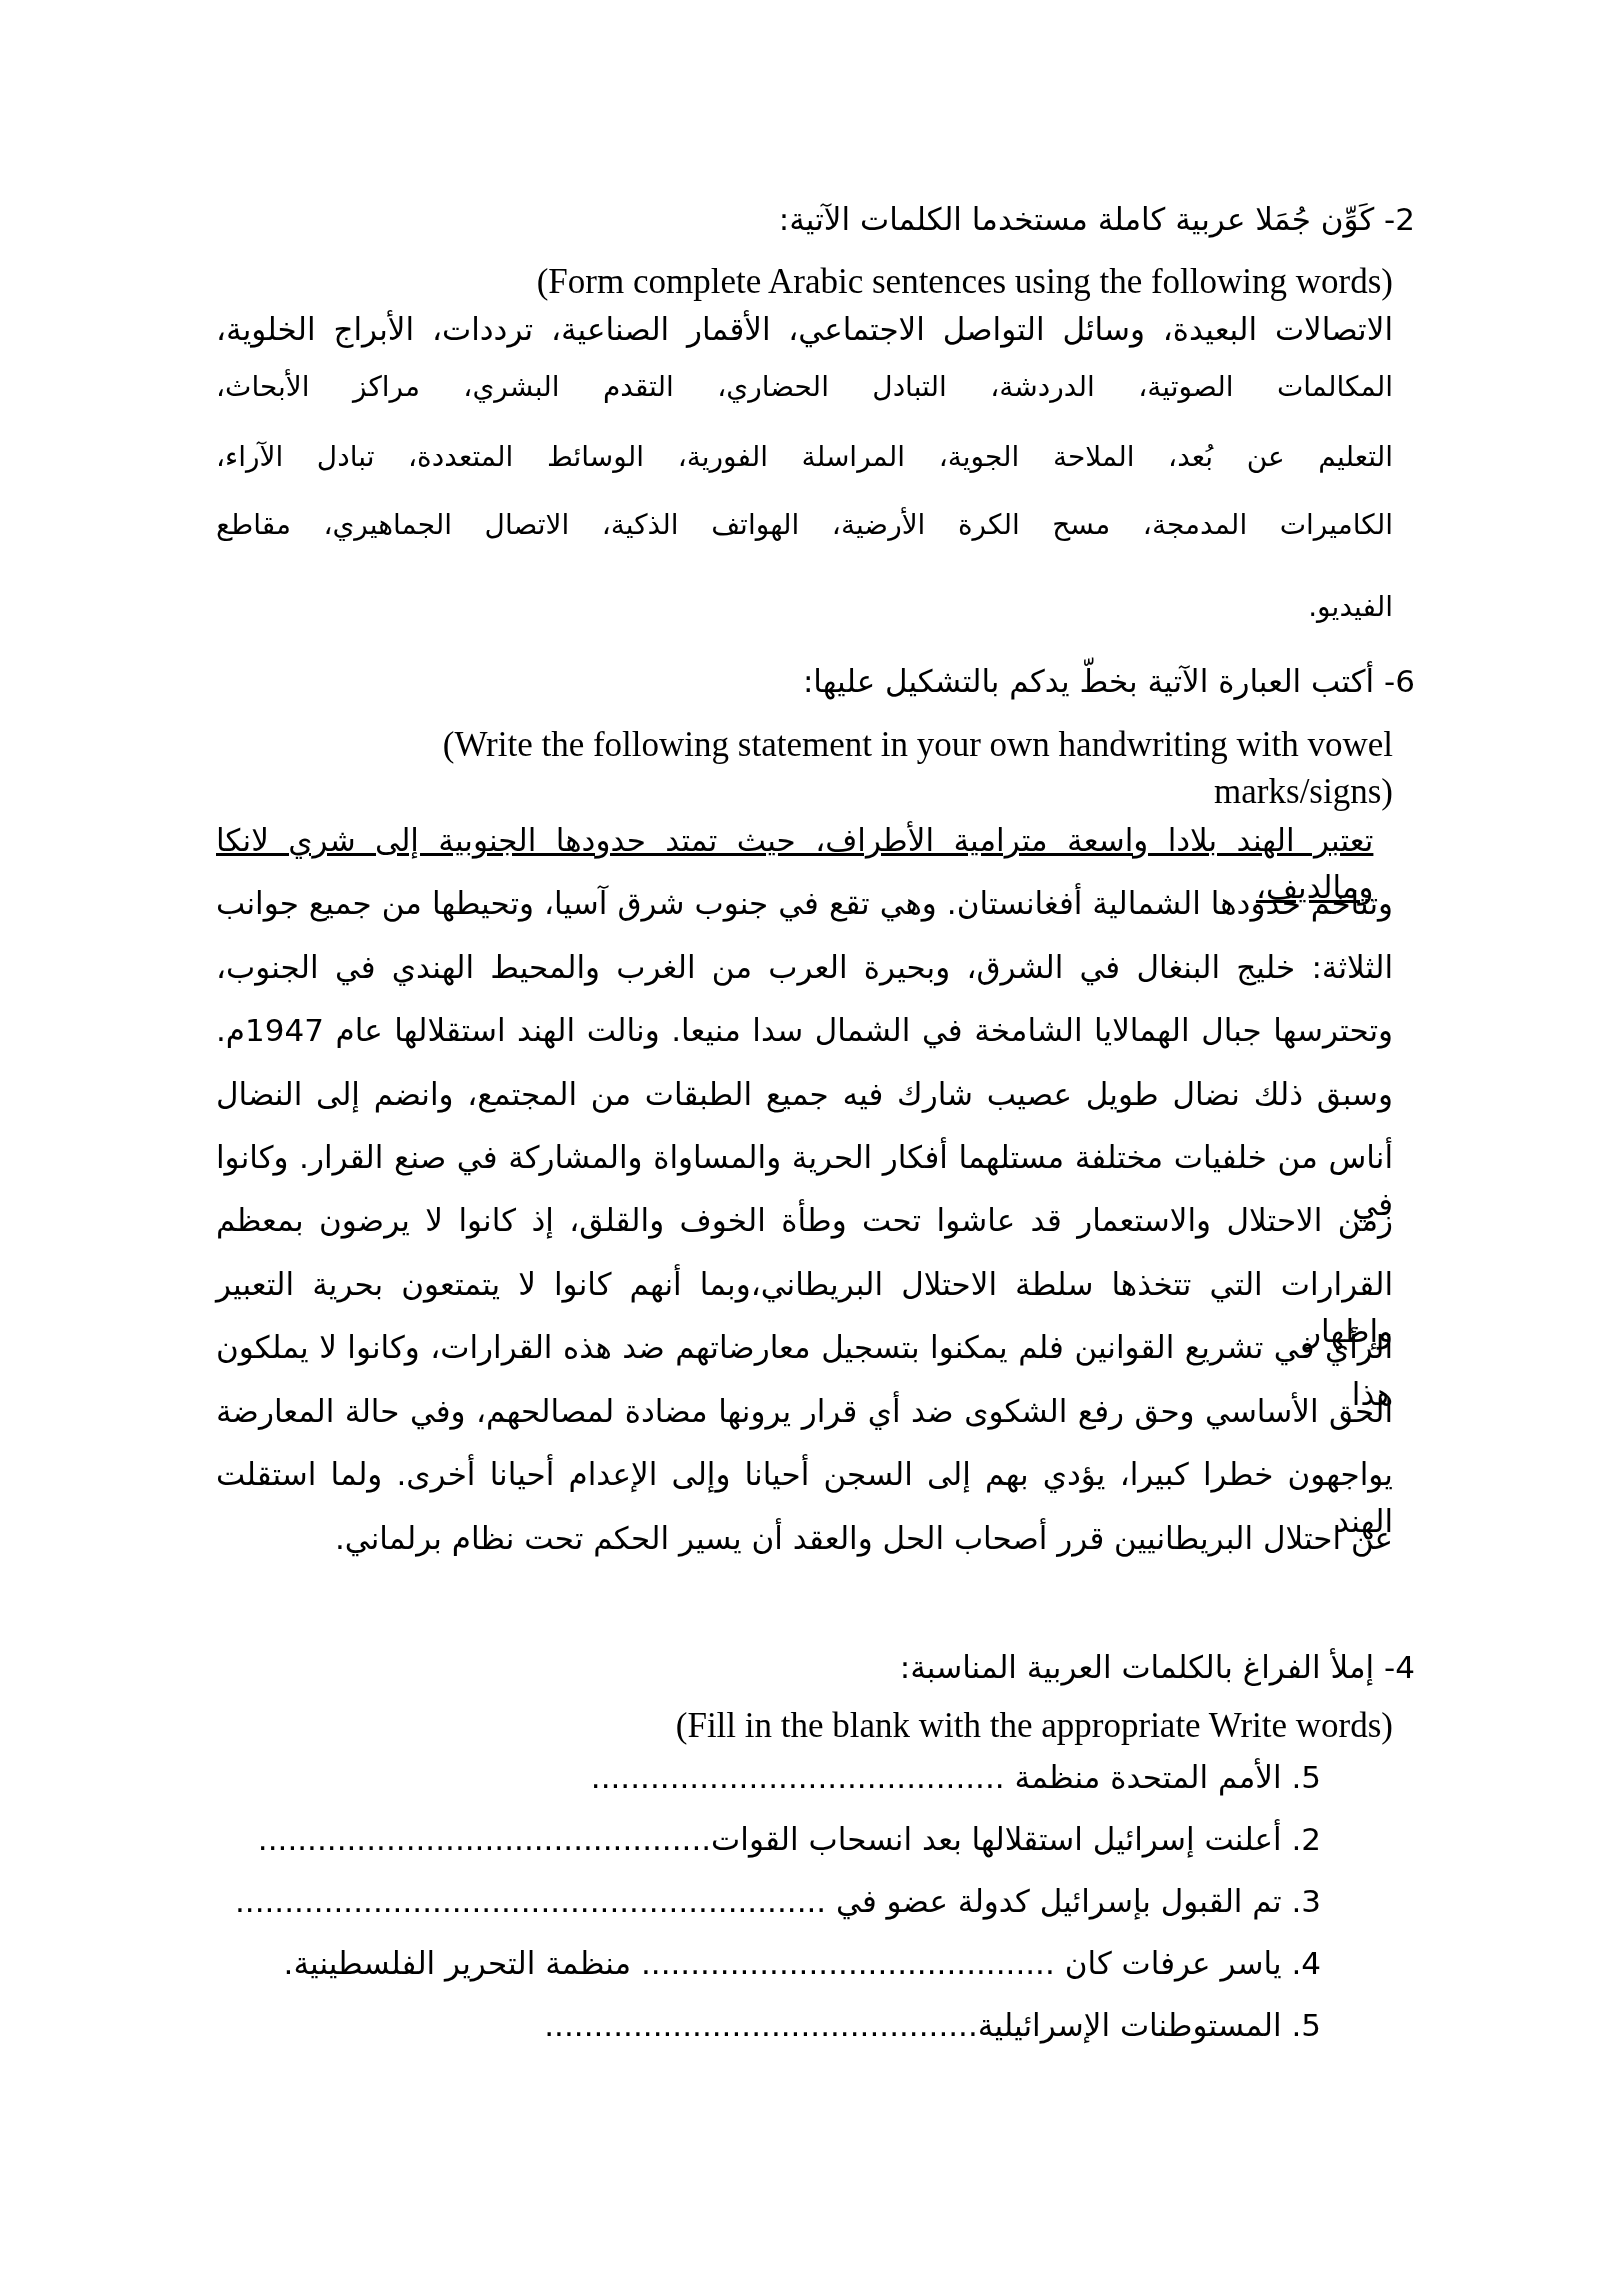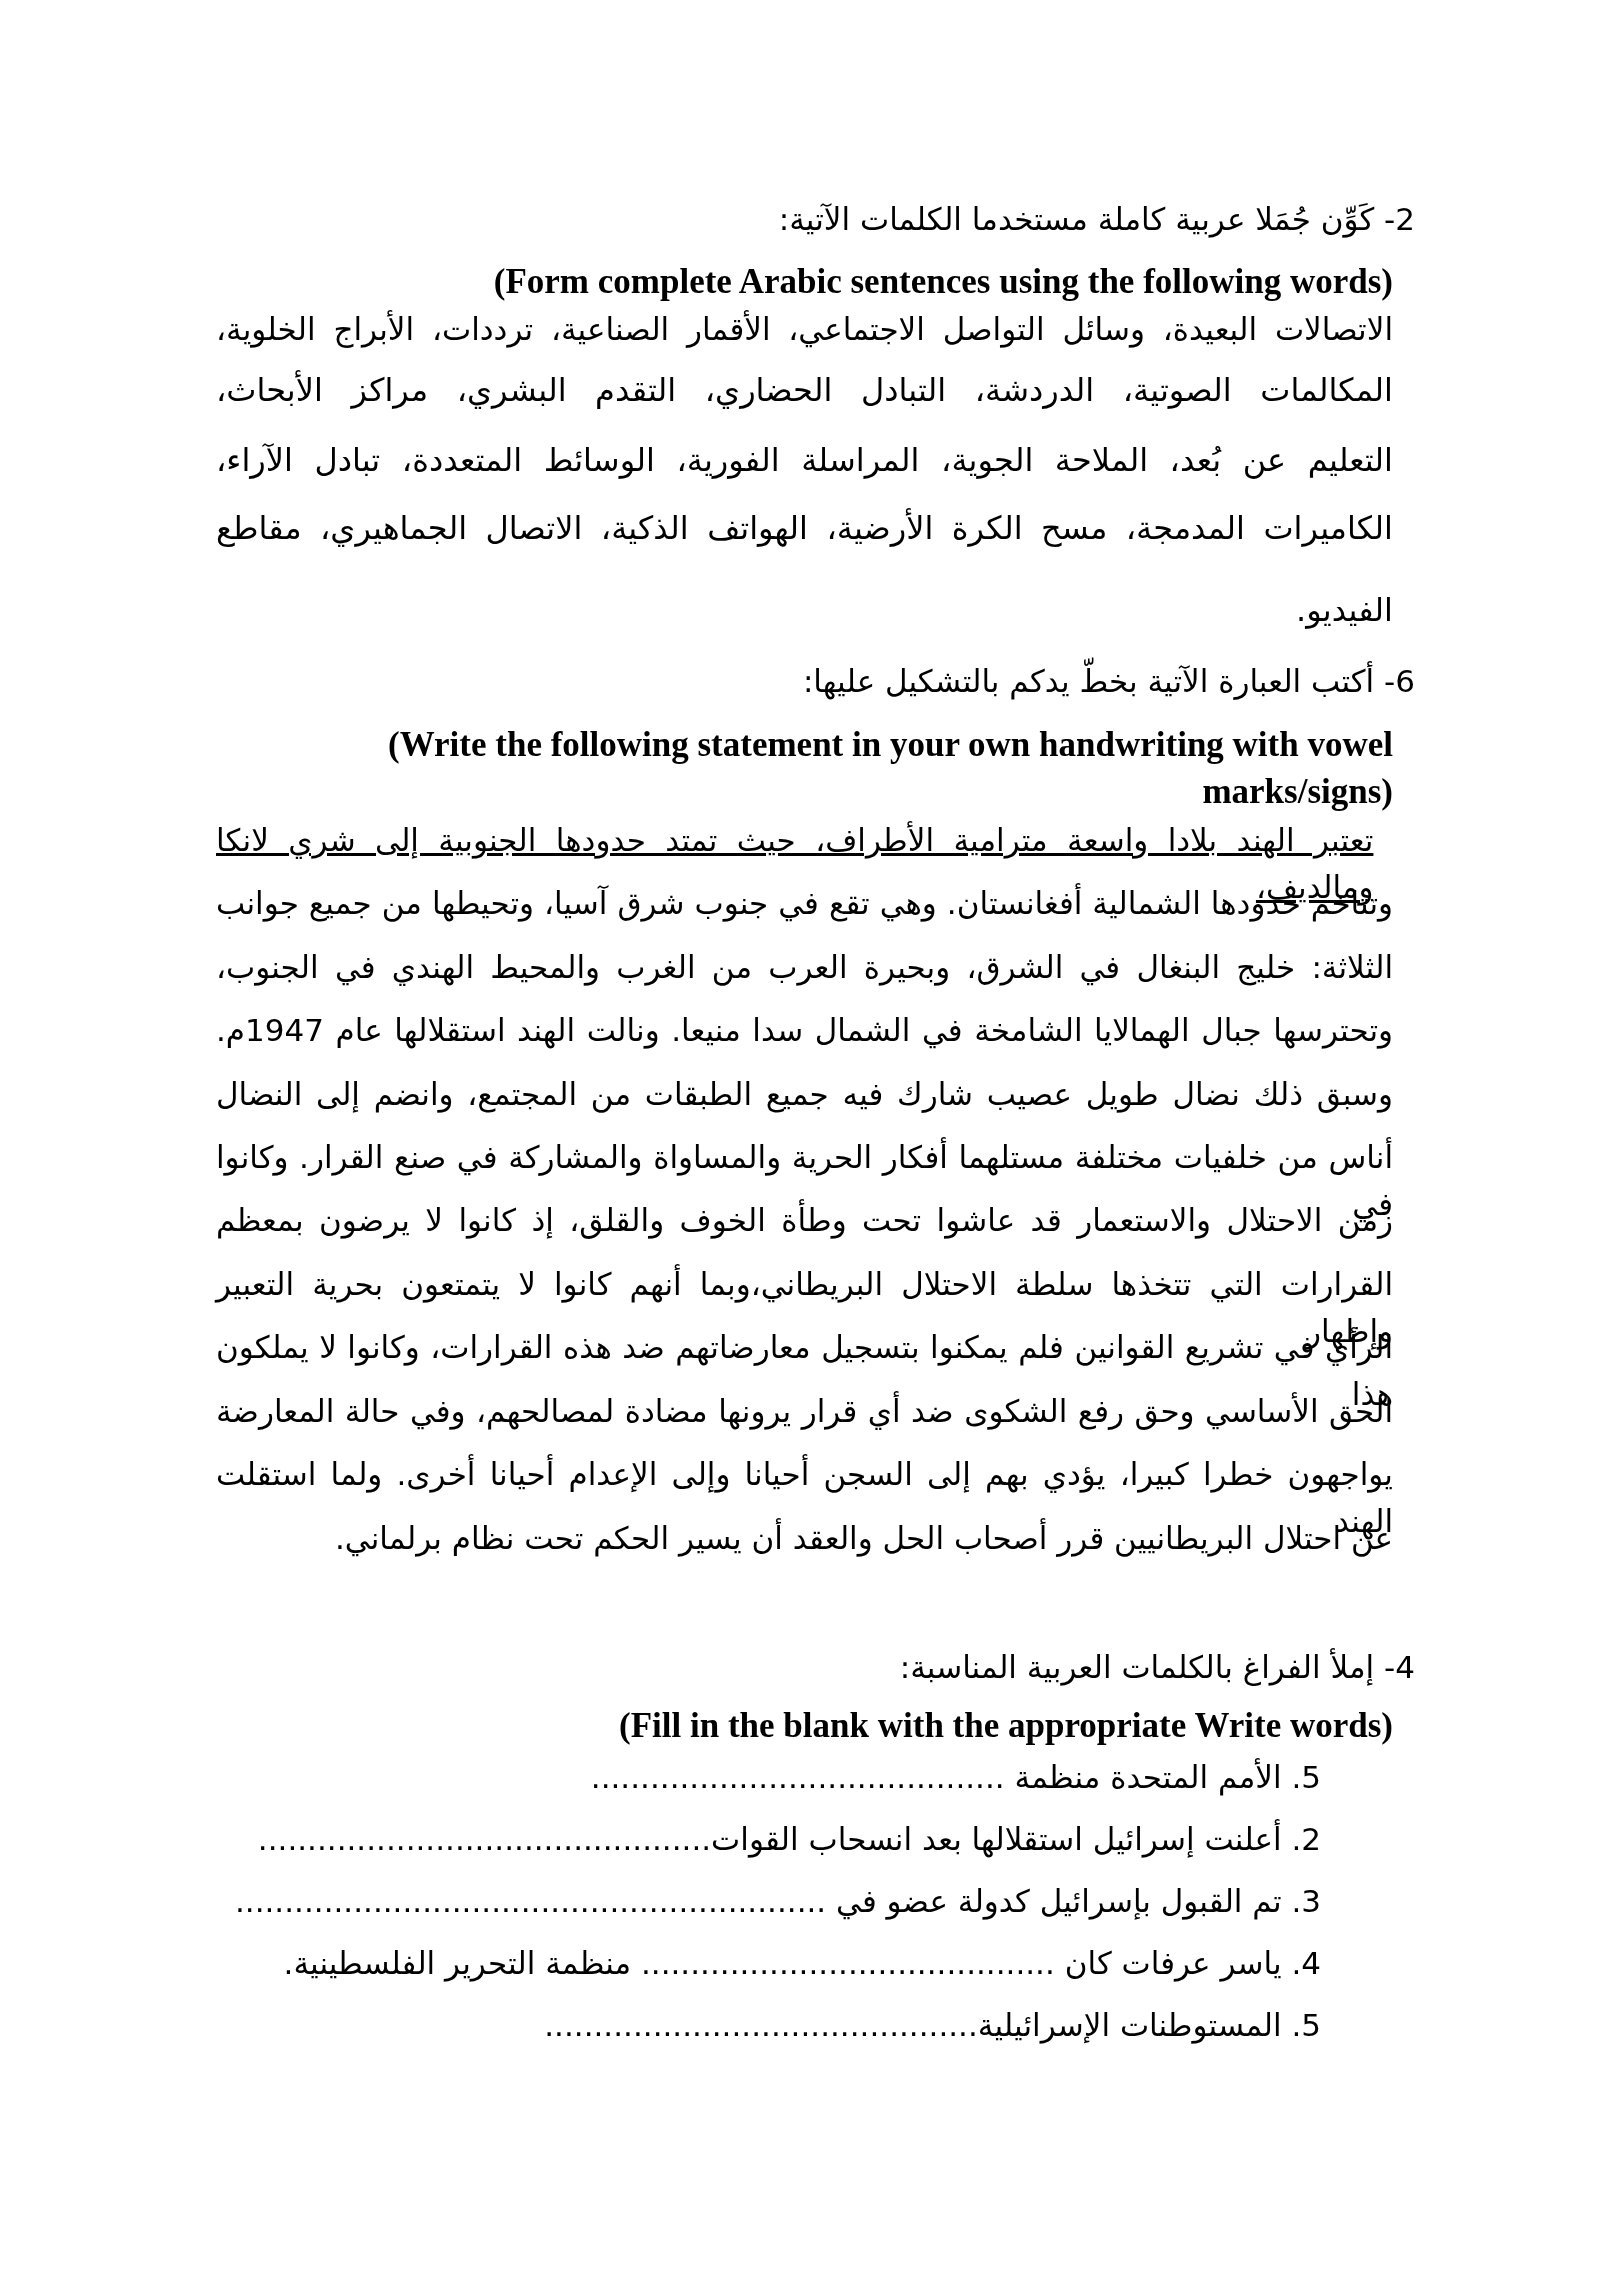--- a/index.html
+++ b/index.html
@@ -27,42 +27,41 @@
     line-height: 1.5;
     text-align: right;
   }
   
   .just {
     text-align: justify;
     text-align-last: justify;
     margin-left: 28px;
   }
   .big {
-    font-size: 32px;
+    font-size: 28px;
   }
   .indent {
     padding-right: 19.6px;
     text-decoration: underline;
   }
   
   .head {
     right: 208px;
   }
   
   .item {
     right: 302px;
   }
   
   .en {
     direction: ltr;
     font-family: "Liberation Serif", serif;
     font-size: 35px;
     line-height: 1.4;
     text-align: right;
-    font-weight: bold;
   }
 </style>
 </head>
 <body>
 
 <div class="line ar head" style="top:196px">2- كَوِّن جُمَلا عربية كاملة مستخدما الكلمات الآتية:</div>
 <div class="line en" style="top:257px">(Form complete Arabic sentences using the following words)</div>
 <div class="line ar just" style="top:306px">الاتصالات البعيدة، وسائل التواصل الاجتماعي، الأقمار الصناعية، ترددات، الأبراج الخلوية،</div>
 <div class="line ar big just" style="top:366px">المكالمات الصوتية، الدردشة، التبادل الحضاري، التقدم البشري، مراكز الأبحاث،</div>
 <div class="line ar big just" style="top:436px">التعليم عن بُعد، الملاحة الجوية، المراسلة الفورية، الوسائط المتعددة، تبادل الآراء،</div>

